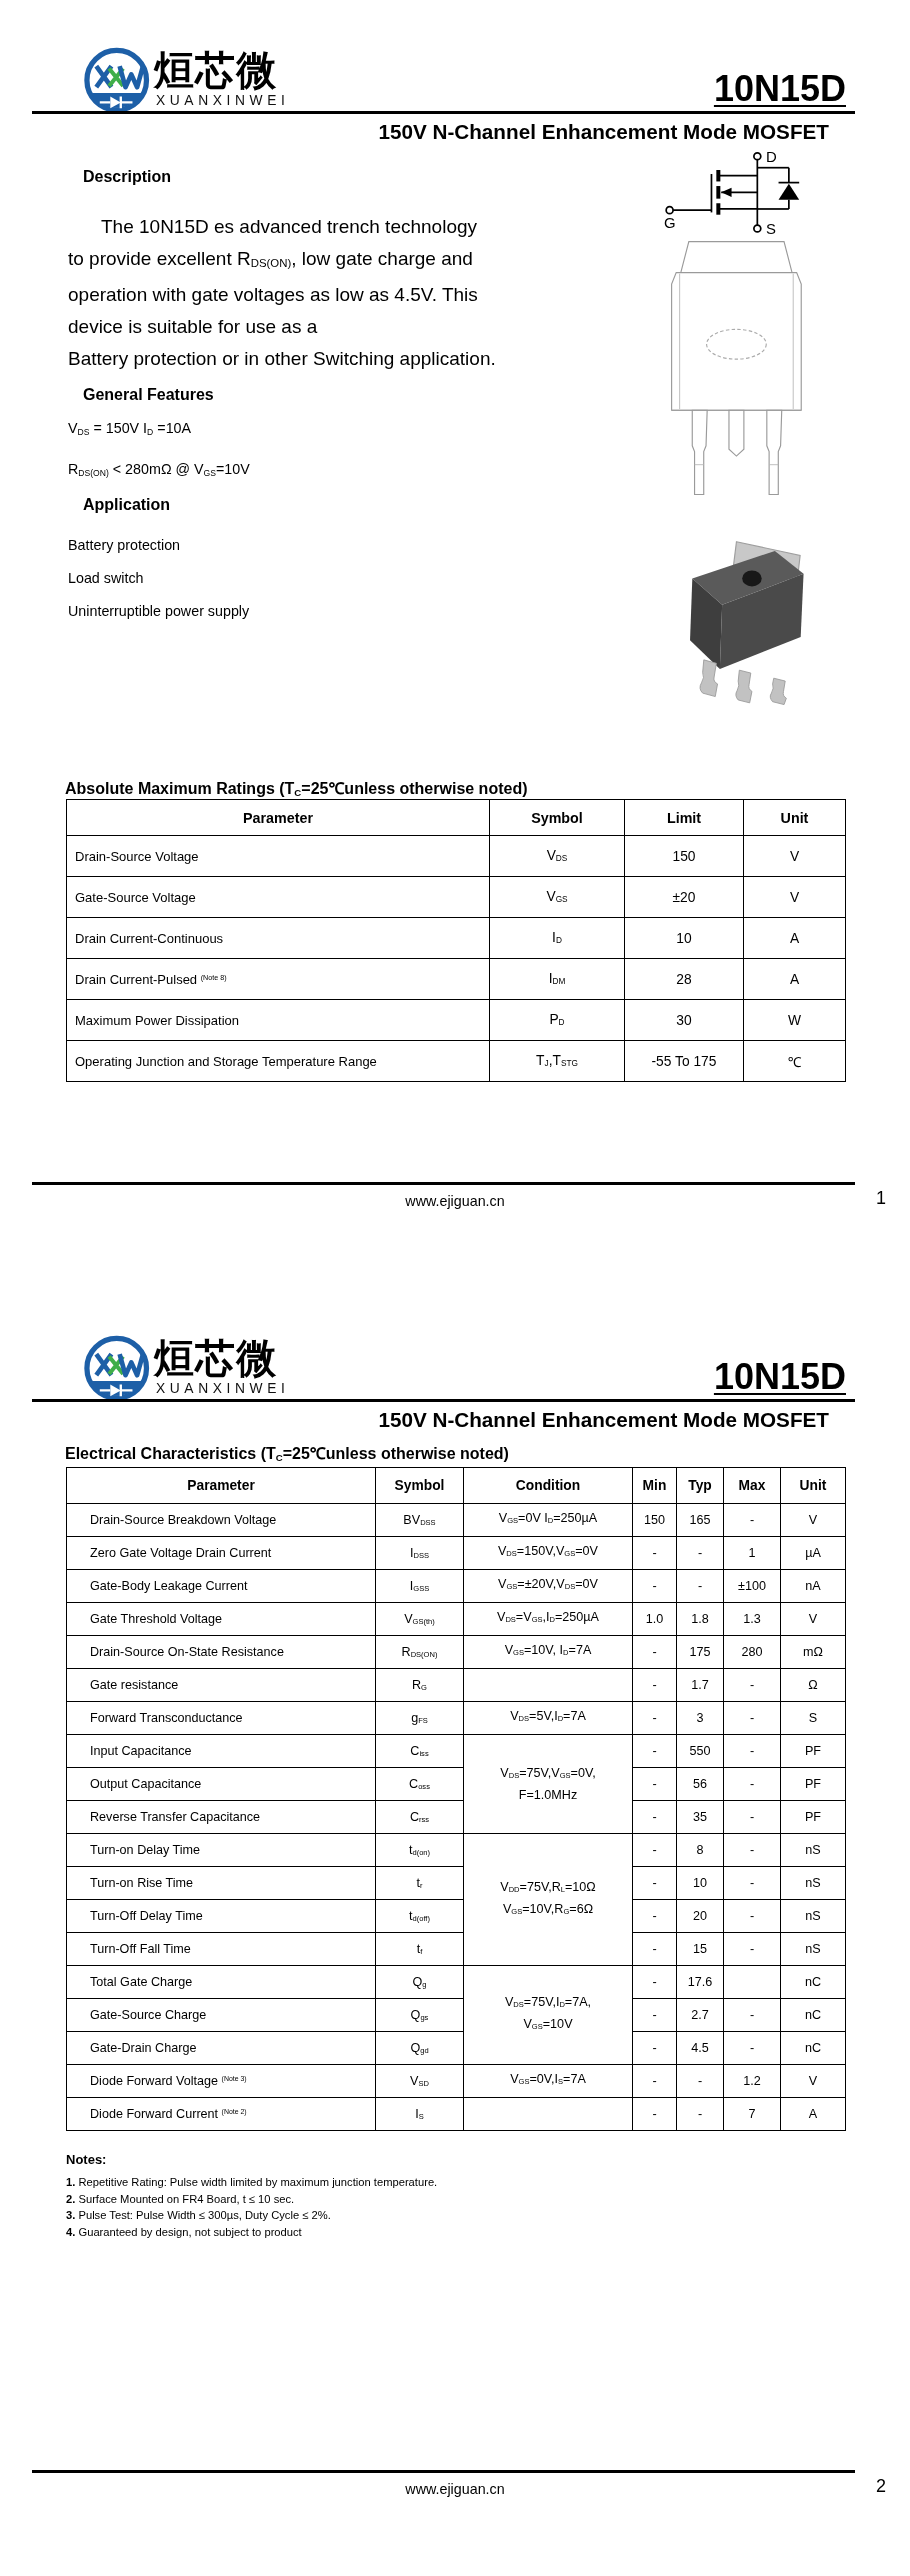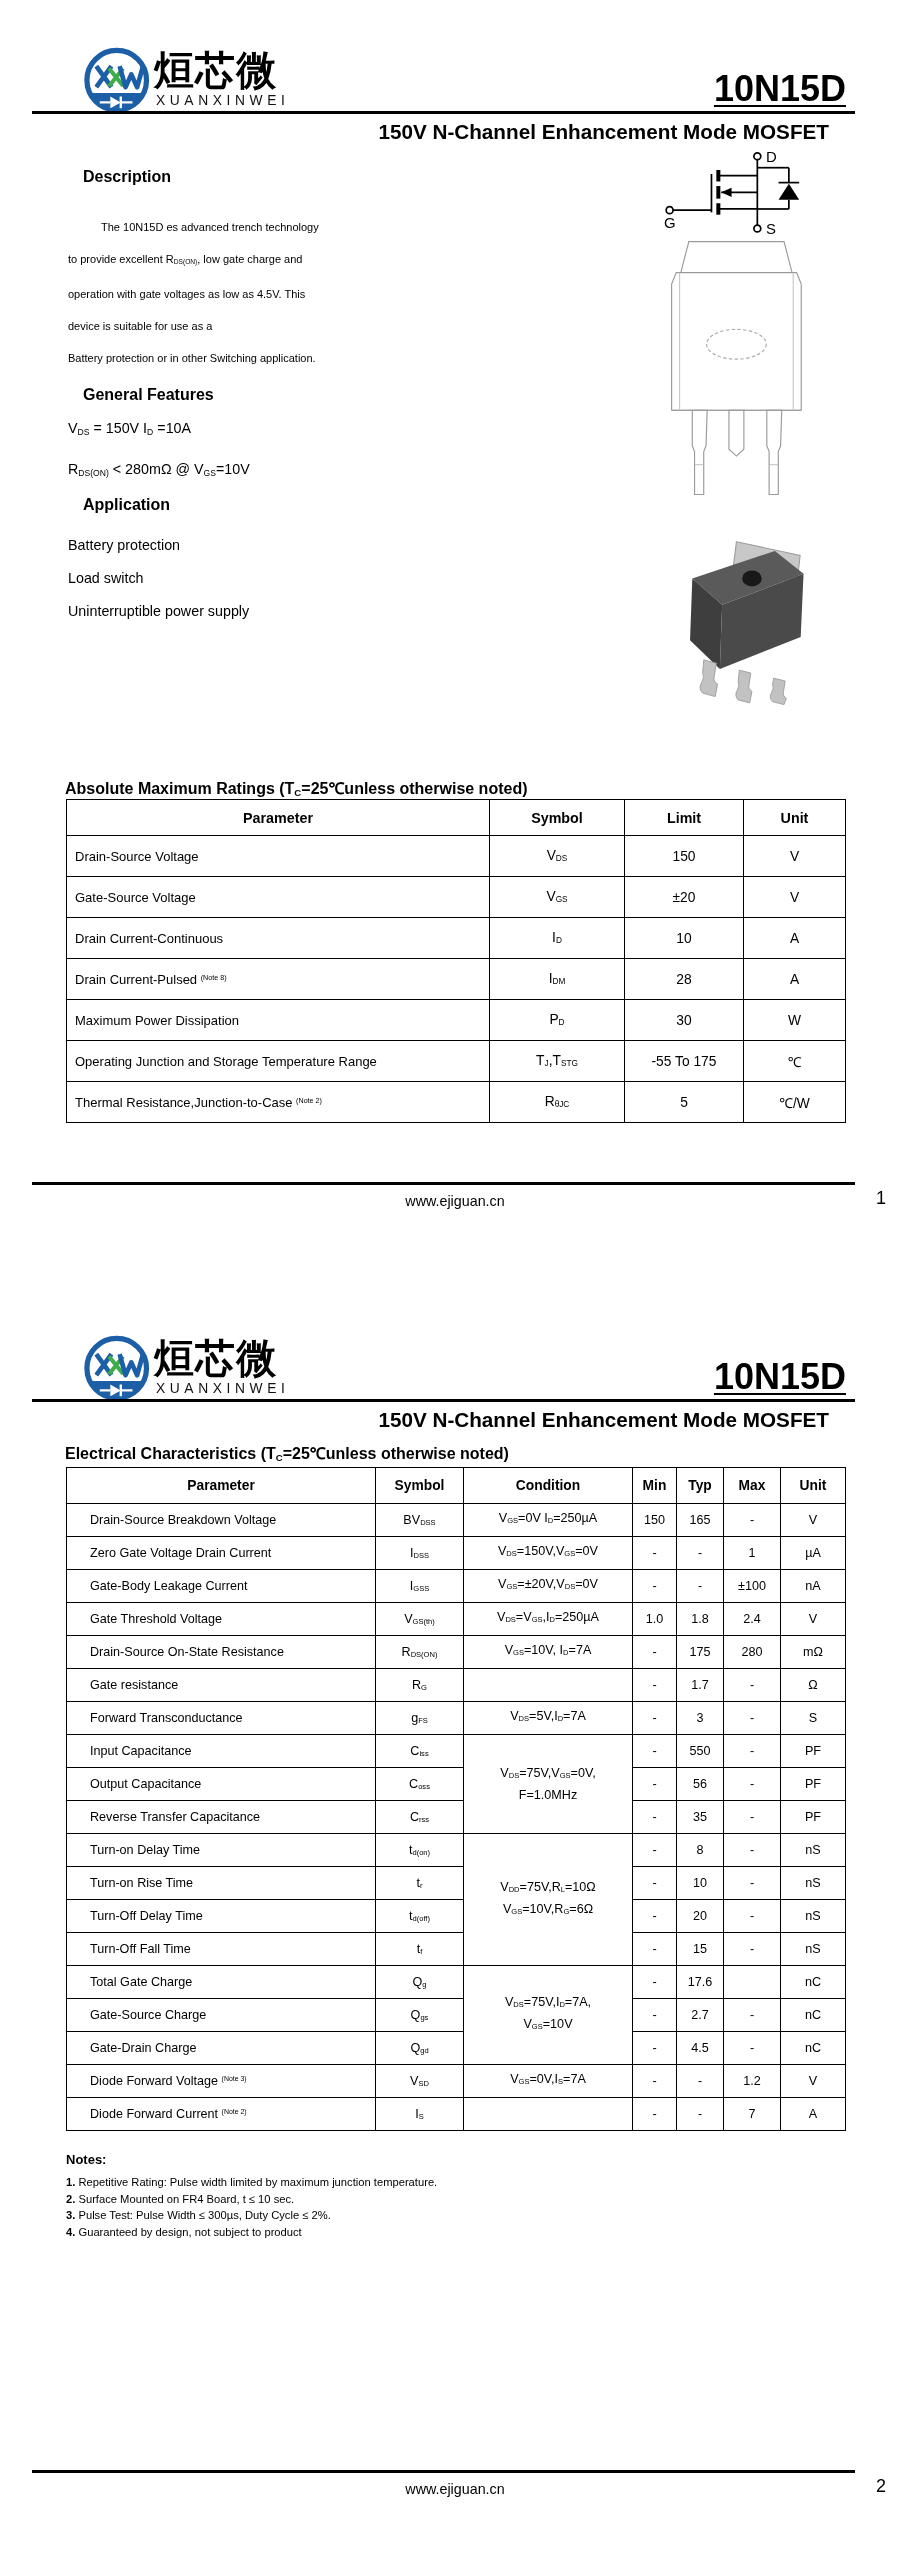--- a/index.html
+++ b/index.html
@@ -20,21 +20,21 @@
   .subtitle{position:absolute;top:120px;right:81px;font-size:20.7px;font-weight:bold;}
 
   
   .footer-rule{position:absolute;top:1182px;left:32px;width:823px;height:2.9px;background:#000;}
   .footer-site{position:absolute;top:1193px;left:0;width:910px;text-align:center;font-size:14.3px;}
   .footer-page{position:absolute;top:1188px;right:24px;font-size:18px;}
 
   
   .section-title{position:absolute;font-size:16px;font-weight:bold;}
   #desc-title{left:83px;top:168px;}
-  #desc-lines{position:absolute;left:68px;top:211px;font-size:11px;line-height:32px;}
+  #desc-lines{position:absolute;left:68px;top:211px;font-size:19px;line-height:32px;}
   .desc-line.indent{text-indent:33px;}
   #features-title{left:83px;top:386px;}
   #features-lines{position:absolute;left:68px;top:410px;font-size:14.3px;line-height:37px;}
   #application-title{left:83px;top:496px;}
   #application-lines{position:absolute;left:68px;top:529px;font-size:14.3px;line-height:33px;}
   sub{font-size:0.6em;vertical-align:-0.18em;letter-spacing:0;}
   sup{font-size:0.55em;vertical-align:0.55em;}
 
   
   #mosfet-symbol{position:absolute;left:657px;top:148px;width:172px;height:91px;}
@@ -215,26 +215,20 @@
             <td>P<sub>D</sub></td>
             <td>30</td>
             <td>W</td>
           </tr>
           <tr>
             <td class="param">Operating Junction and Storage Temperature Range</td>
             <td>T<sub>J</sub>,T<sub>STG</sub></td>
             <td>-55 To 175</td>
             <td>℃</td>
           </tr>
-          <tr>
-            <td class="param">Thermal Resistance,Junction-to-Case <sup>(Note 2)</sup></td>
-            <td>R<sub>θJC</sub></td>
-            <td>5</td>
-            <td>℃/W</td>
-          </tr>
         </tbody>
     </table>
 
     <div class="footer-rule"></div>
     <div class="footer-site">www.ejiguan.cn</div>
     <div class="footer-page">1</div>
   </div>
 
   <div class="page" id="page2">
 
@@ -310,21 +304,21 @@
             <td>nA</td>
           </tr>
           <tr>
             <td class="param">Gate Threshold Voltage</td>
             <td>V<sub>GS(th)</sub></td>
             <td class="cond">
               <div>V<sub>DS</sub>=V<sub>GS</sub>,I<sub>D</sub>=250µA</div>
             </td>
             <td>1.0</td>
             <td>1.8</td>
-            <td>2.4</td>
+            <td>1.3</td>
             <td>V</td>
           </tr>
           <tr>
             <td class="param">Drain-Source On-State Resistance</td>
             <td>R<sub>DS(ON)</sub></td>
             <td class="cond">
               <div>V<sub>GS</sub>=10V, I<sub>D</sub>=7A</div>
             </td>
             <td>-</td>
             <td>175</td>

